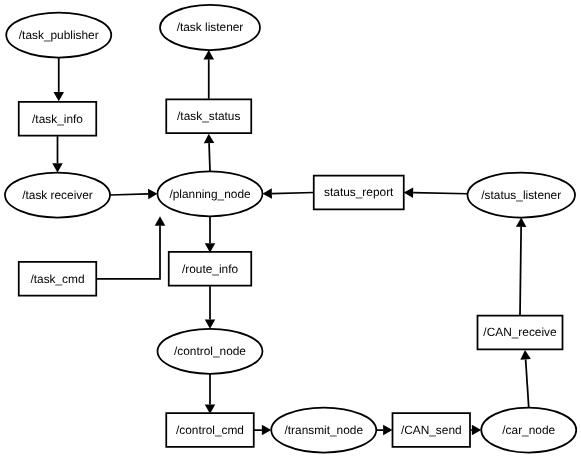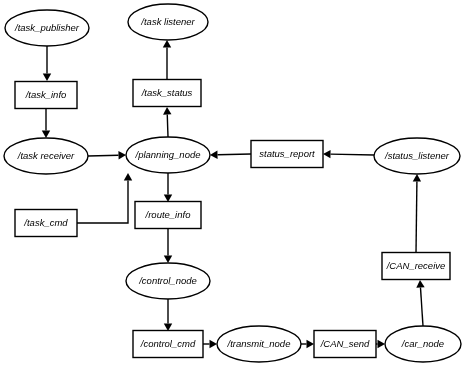--- a/index.html
+++ b/index.html
@@ -9,21 +9,20 @@
   }
   body {
     font-family: "Liberation Sans", sans-serif;
   }
   #canvas {
     position: relative;
     width: 465px;
     height: 367px;
     background: #ffffff;
     overflow: hidden;
-    font-style: italic;
   }
   #graph-svg {
     position: absolute;
     left: 0;
     top: 0;
     width: 465px;
     height: 367px;
   }
   .node-label {
     font-family: "Liberation Sans", sans-serif;

